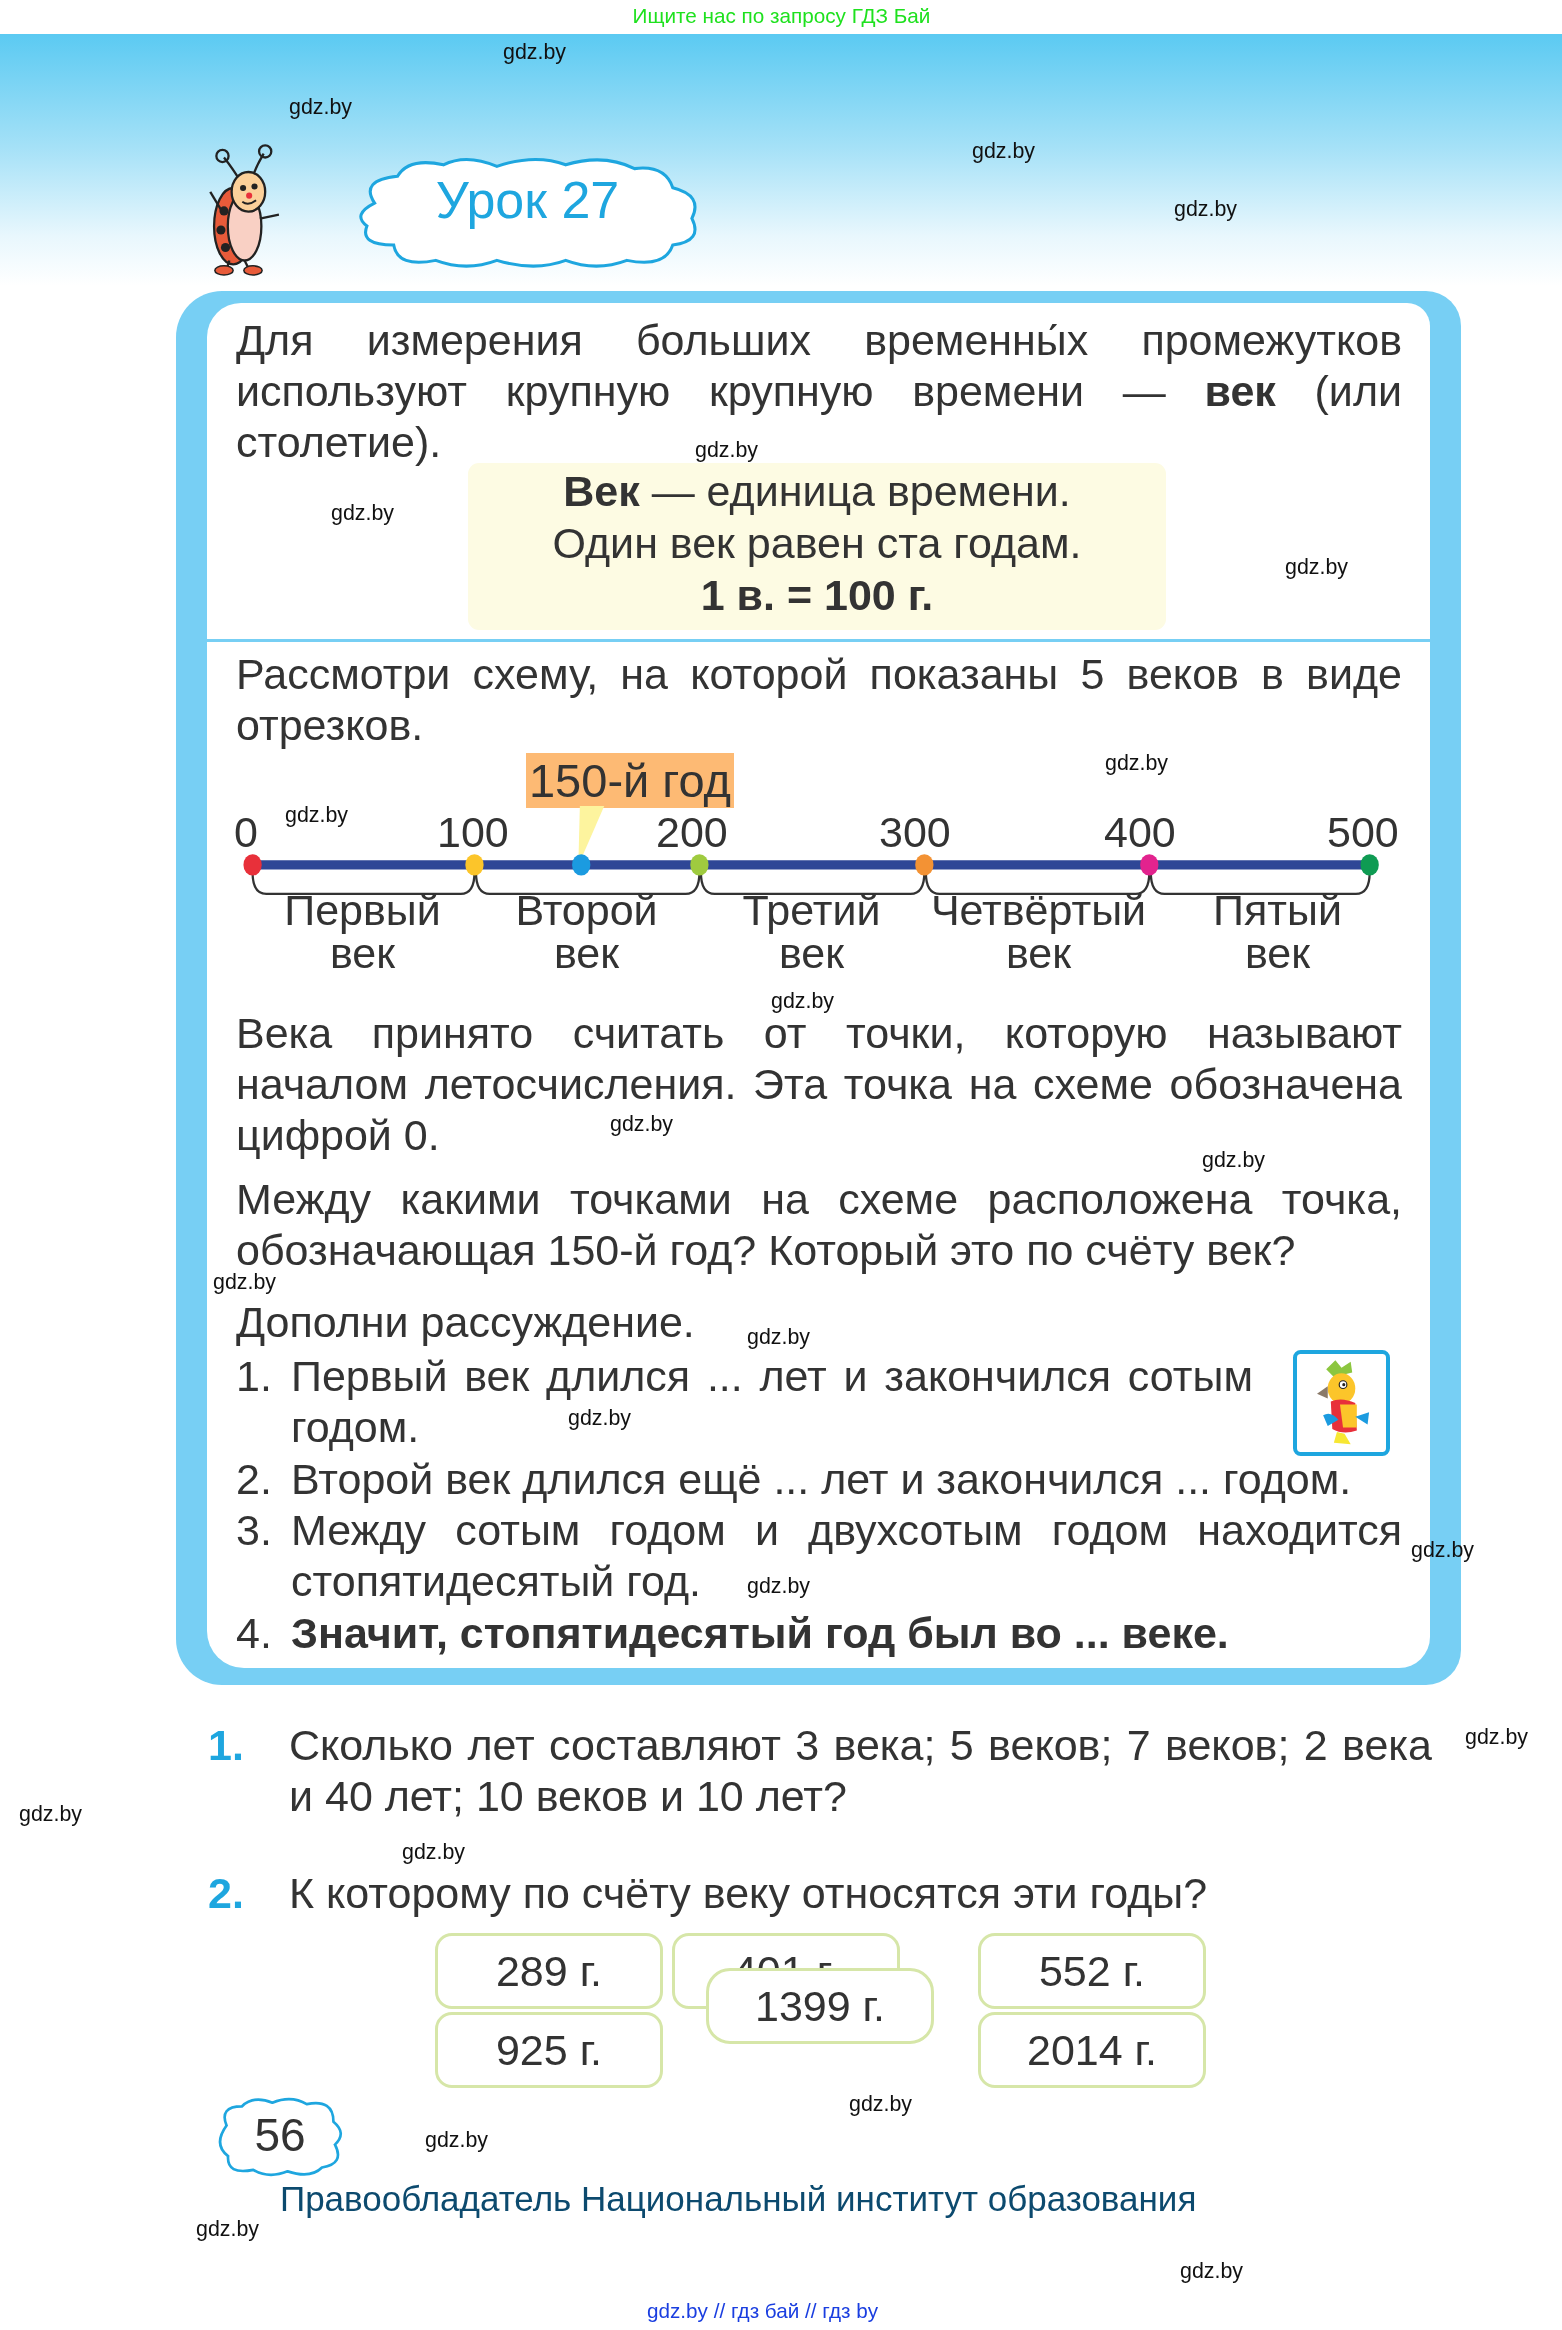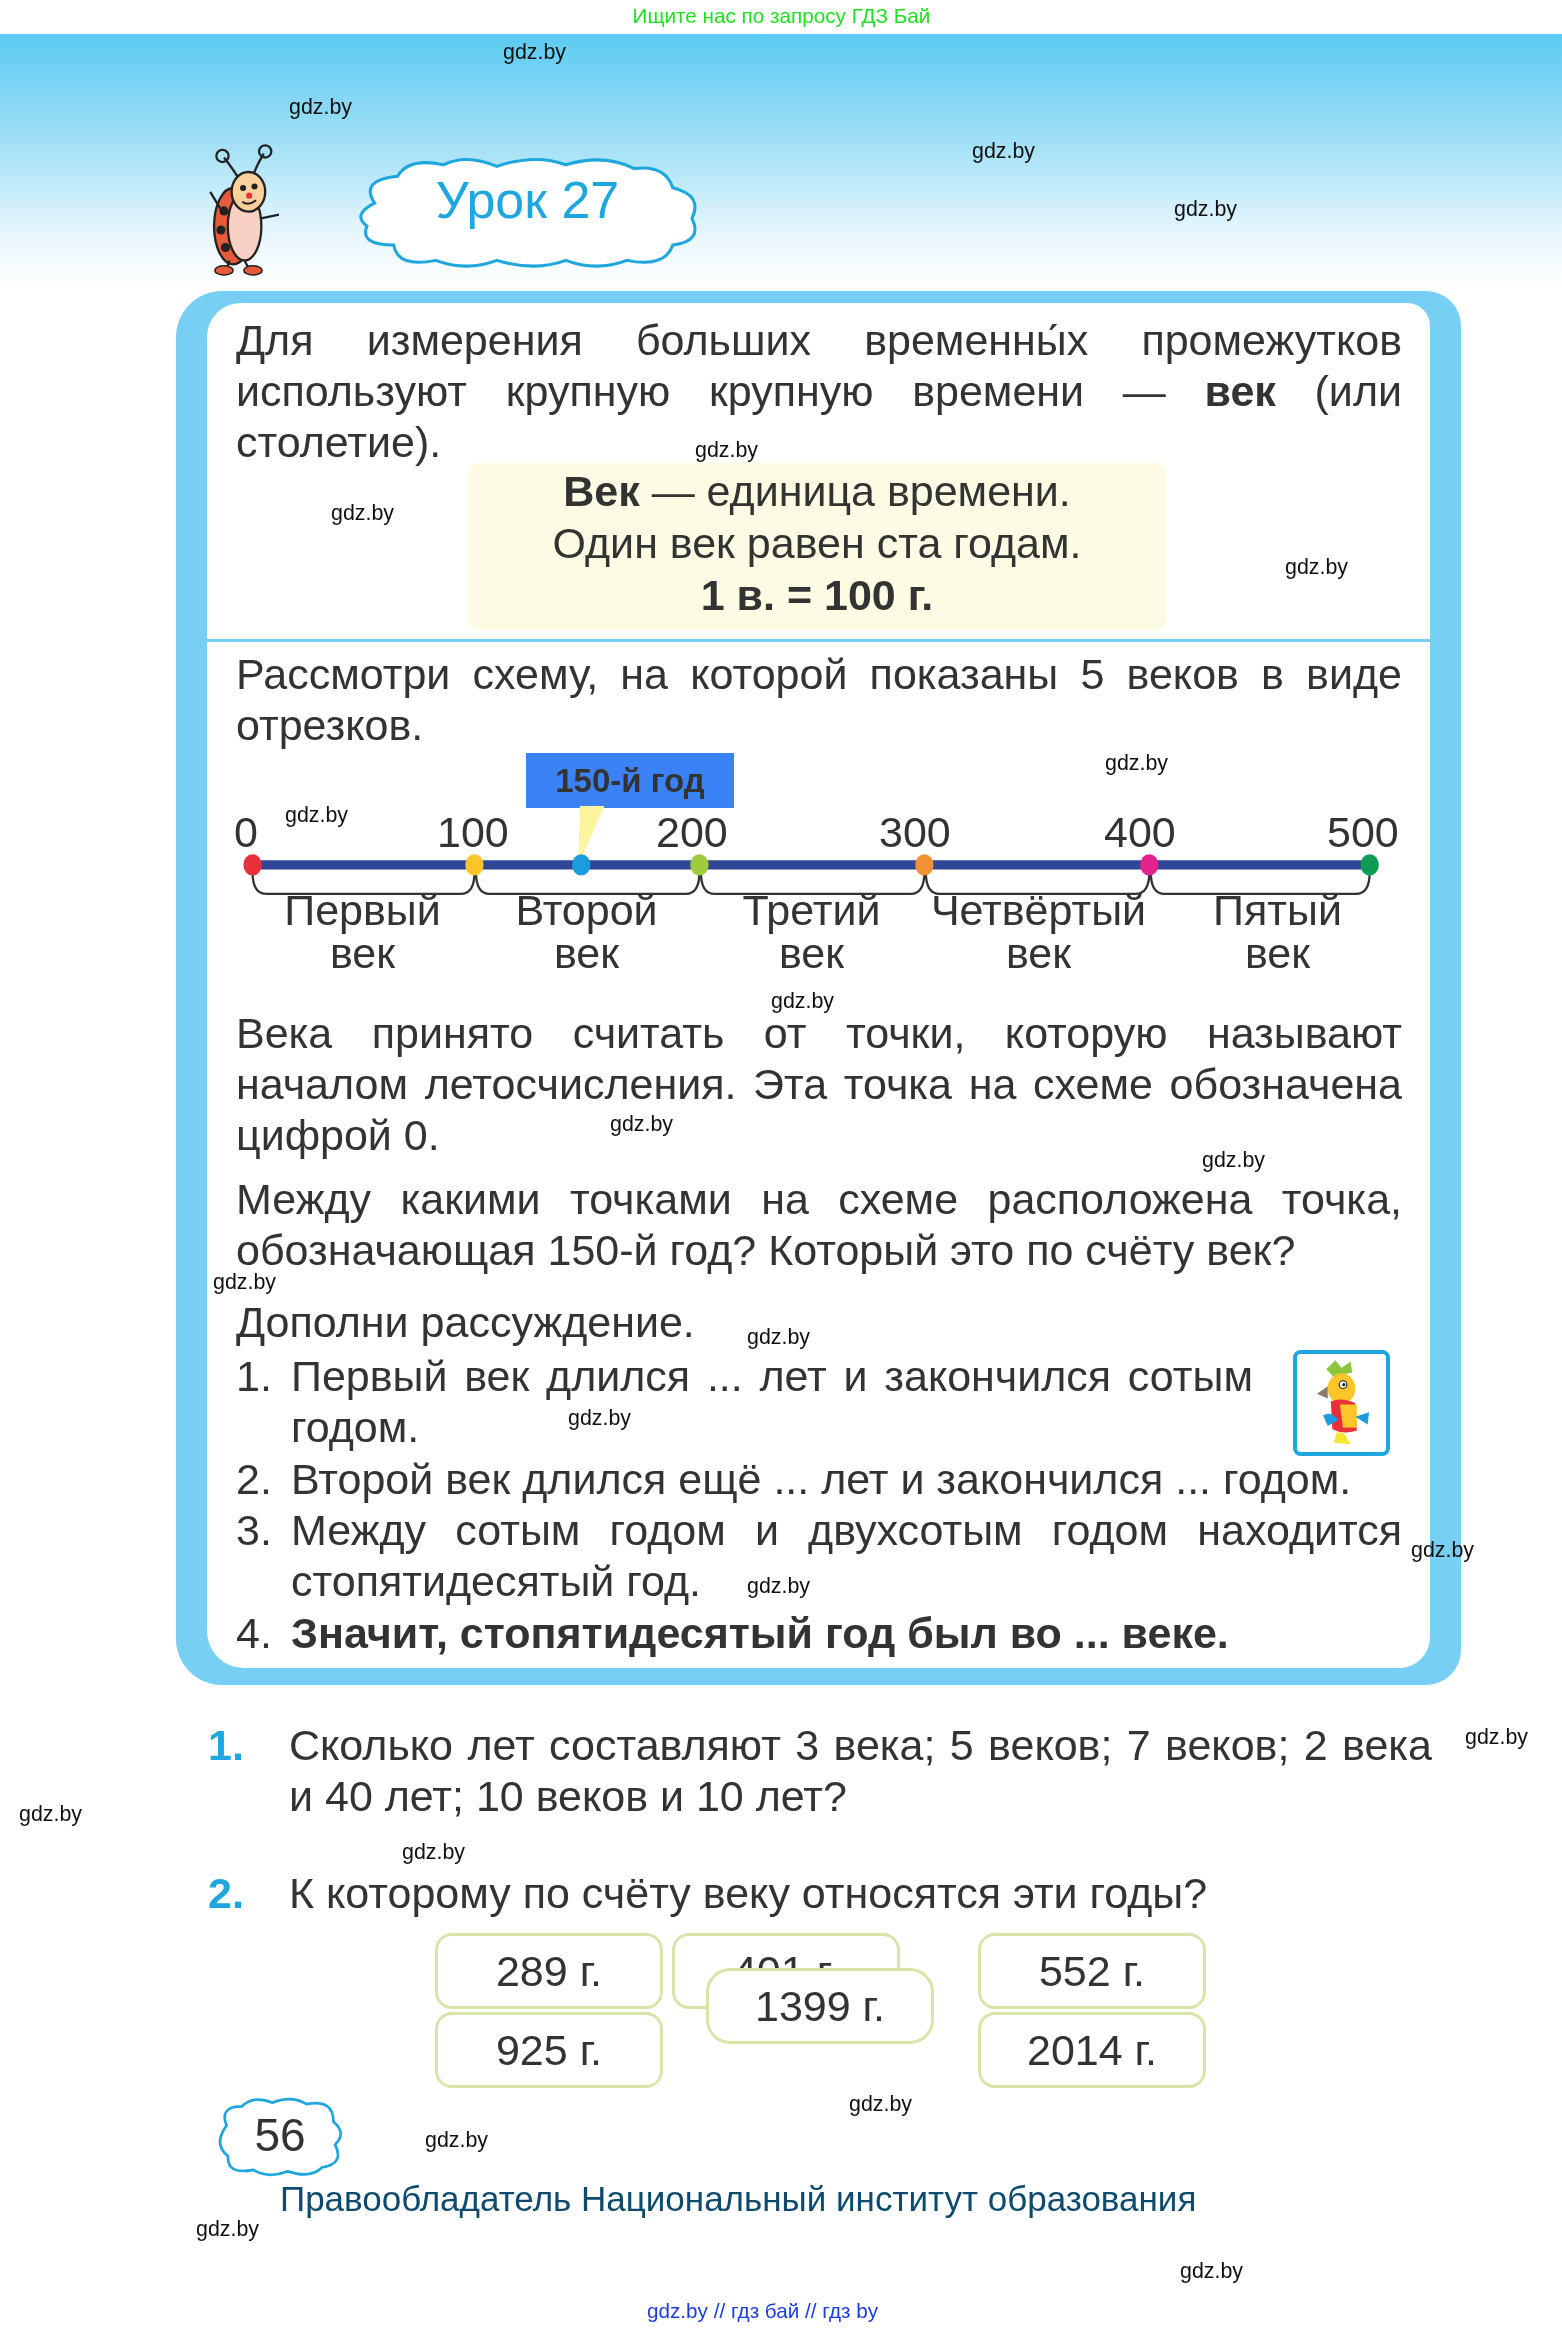--- a/index.html
+++ b/index.html
@@ -39,22 +39,22 @@
   }
   .para b { font-weight:bold; }
   .def-box {
     left:468px; top:463px; width:698px; height:167px;
     background:#fdfbe3; border-radius:11px;
     text-align:center; font-size:43px; line-height:52px; padding-top:2px; box-sizing:border-box;
   }
   .tl-num { font-size:43px; line-height:46px; top:809px; color:#333; }
   .tl-label { font-size:43px; line-height:43px; top:889px; text-align:center; width:207px; color:#333; }
   .callout {
-    left:526px; top:753px; width:208px; height:55px; background:#3b82f6;
-    font-size:33px; line-height:55px; text-align:center;font-weight:bold;
+    left:526px; top:753px; width:208px; height:55px; background:#fdba74;
+    font-size:47px; line-height:55px; text-align:center;
   }
   .list-num { width:46px; }
   .parrot-box {
     left:1293px; top:1350px; width:89px; height:98px; border:4.6px solid #1ea6df;
     border-radius:7.7px; background:#fff;
   }
   .ex-num { font-size:43px; font-weight:bold; color:#1ea6df; }
   .ex-text { font-size:43px; line-height:51px; color:#333; }
   .year-box {
     width:222px; height:70px; border:3.1px solid #d6e6a8; border-radius:17px;

